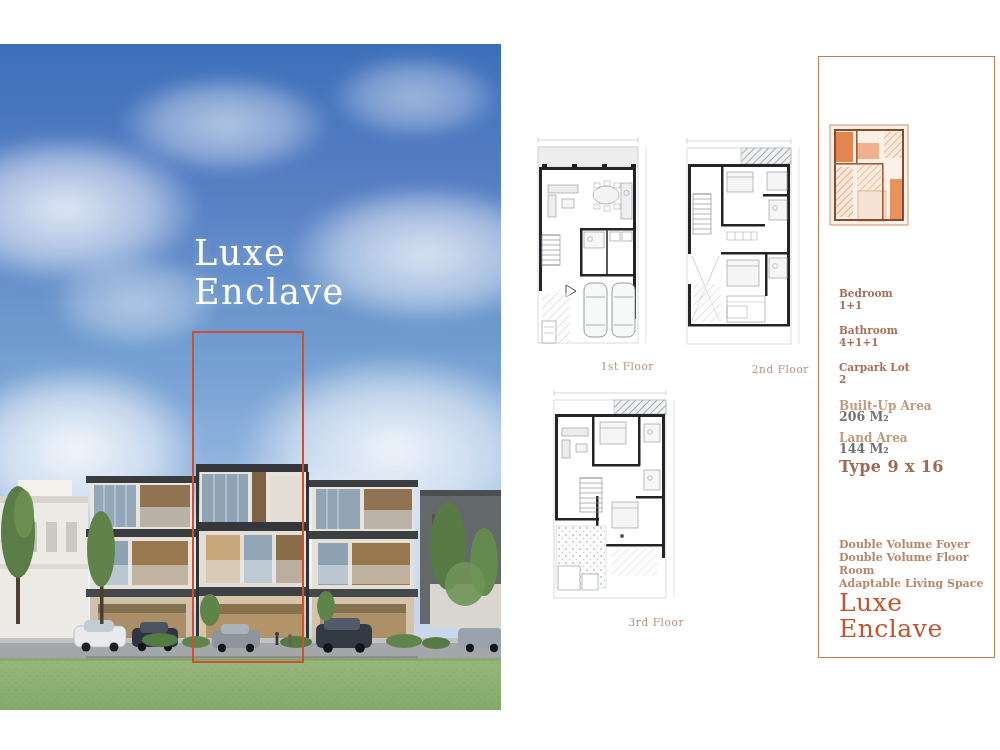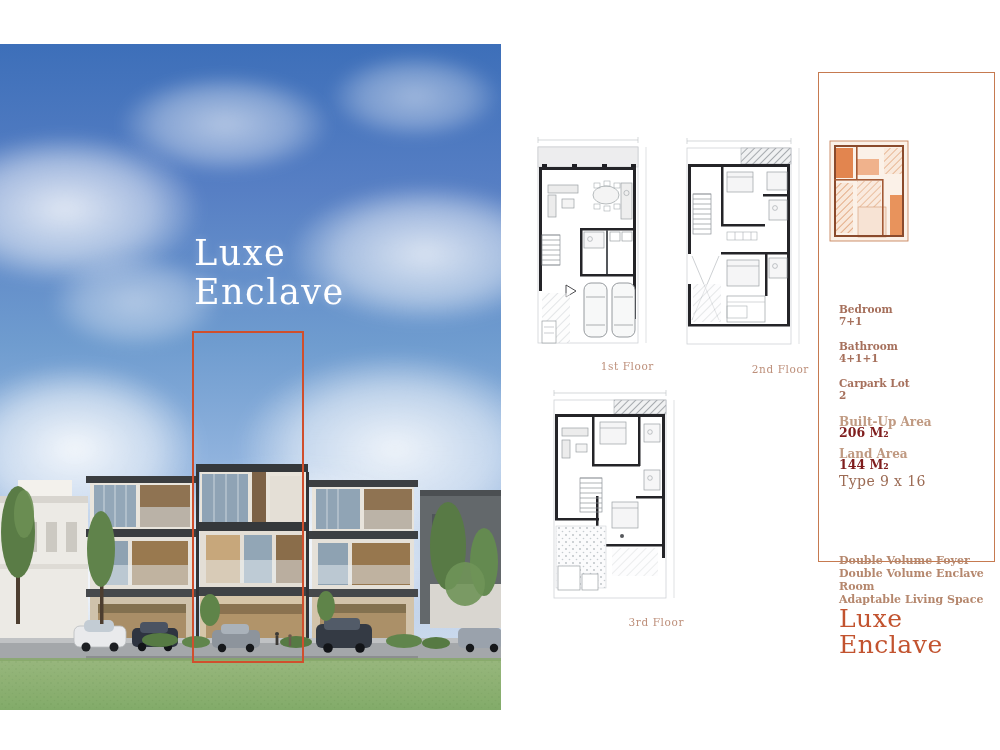--- a/index.html
+++ b/index.html
@@ -26,31 +26,31 @@
   .hero-title span{display:block;}
   .highlight{position:absolute;left:192px;top:287px;width:112px;height:332px;
              border:2px solid #d04f2d;box-sizing:border-box;}
   
   .planwrap{position:absolute;text-align:right;}
   .fp1{left:522px;top:133px;width:132px;}
   .fp2{left:666px;top:131px;width:140px;}
   .fp3{left:536px;top:386px;width:148px;}
   .plan-label{margin-top:5px;font-size:10.5px;color:#bd8f7a;letter-spacing:.6px;}
   
-  .panel{position:absolute;left:818px;top:72px;width:177px;height:490px;box-sizing:border-box;
+  .panel{position:absolute;left:818px;top:56px;width:177px;height:602px;box-sizing:border-box;
          border:1.5px solid #c67a50;background:#fff;}
   .thumb{position:absolute;left:9px;top:66px;}
   .specs{position:absolute;left:20px;top:230px;}
   .spec{margin-bottom:13px;}
   .spec .lbl,.spec .val{display:block;font-size:10.5px;font-weight:bold;color:#a6705c;line-height:12px;}
   .areas{position:absolute;left:20px;top:346px;}
   .area{margin-bottom:11px;}
   .area .lbl{display:block;font-size:12px;font-weight:bold;color:#c09a82;line-height:7px;}
-  .area .val{display:block;font-size:12.5px;font-weight:bold;color:#7f1d1d;line-height:14px;}
-  .type-line{position:absolute;left:20px;top:400px;font-size:14px;font-weight:normal;color:#9c6b54;letter-spacing:.4px;}
+  .area .val{display:block;font-size:12.5px;font-weight:bold;color:#737373;line-height:14px;}
+  .type-line{position:absolute;left:20px;top:400px;font-size:16px;font-weight:bold;color:#9c6b54;letter-spacing:.4px;}
   .features{position:absolute;left:20px;top:481px;}
   .features span{display:block;font-size:11px;font-weight:bold;color:#b5876d;line-height:13px;}
   .panel-title{position:absolute;left:20px;top:533px;font-size:25px;line-height:26px;color:#c2532f;letter-spacing:.5px;}
   .panel-title span{display:block;}
 </style>
 </head>
 <body>
 
 <svg width="0" height="0" style="position:absolute" aria-hidden="true">
   <defs>
@@ -440,21 +440,21 @@
       <rect x="74" y="6" width="2" height="92" fill="#8a4a2c"></rect>
       <rect x="6" y="40" width="48" height="1.6" fill="#a35a36"></rect>
       <rect x="28" y="8" width="1.6" height="32" fill="#a35a36"></rect>
       <rect x="54" y="40" width="1.6" height="58" fill="#a35a36"></rect>
       <rect x="6" y="96" width="70" height="2" fill="#8a4a2c"></rect>
     </svg>
 
     <div class="specs">
       <div class="spec">
         <span class="lbl">Bedroom</span>
-        <span class="val">7+1</span>
+        <span class="val">1+1</span>
       </div>
       <div class="spec">
         <span class="lbl">Bathroom</span>
         <span class="val">4+1+1</span>
       </div>
       <div class="spec">
         <span class="lbl">Carpark Lot</span>
         <span class="val">2</span>
       </div>
     </div>
@@ -467,21 +467,21 @@
       <div class="area">
         <span class="lbl">Land Area</span>
         <span class="val">144 M₂</span>
       </div>
     </div>
 
     <div class="type-line">Type 9 x 16</div>
 
     <div class="features">
       <span>Double Volume Foyer</span>
-      <span>Double Volume Enclave Room</span>
+      <span>Double Volume Floor Room</span>
       <span>Adaptable Living Space</span>
     </div>
 
     <div class="panel-title">
       <span>Luxe</span>
       <span>Enclave</span>
     </div>
   </aside>
 
 </div>

